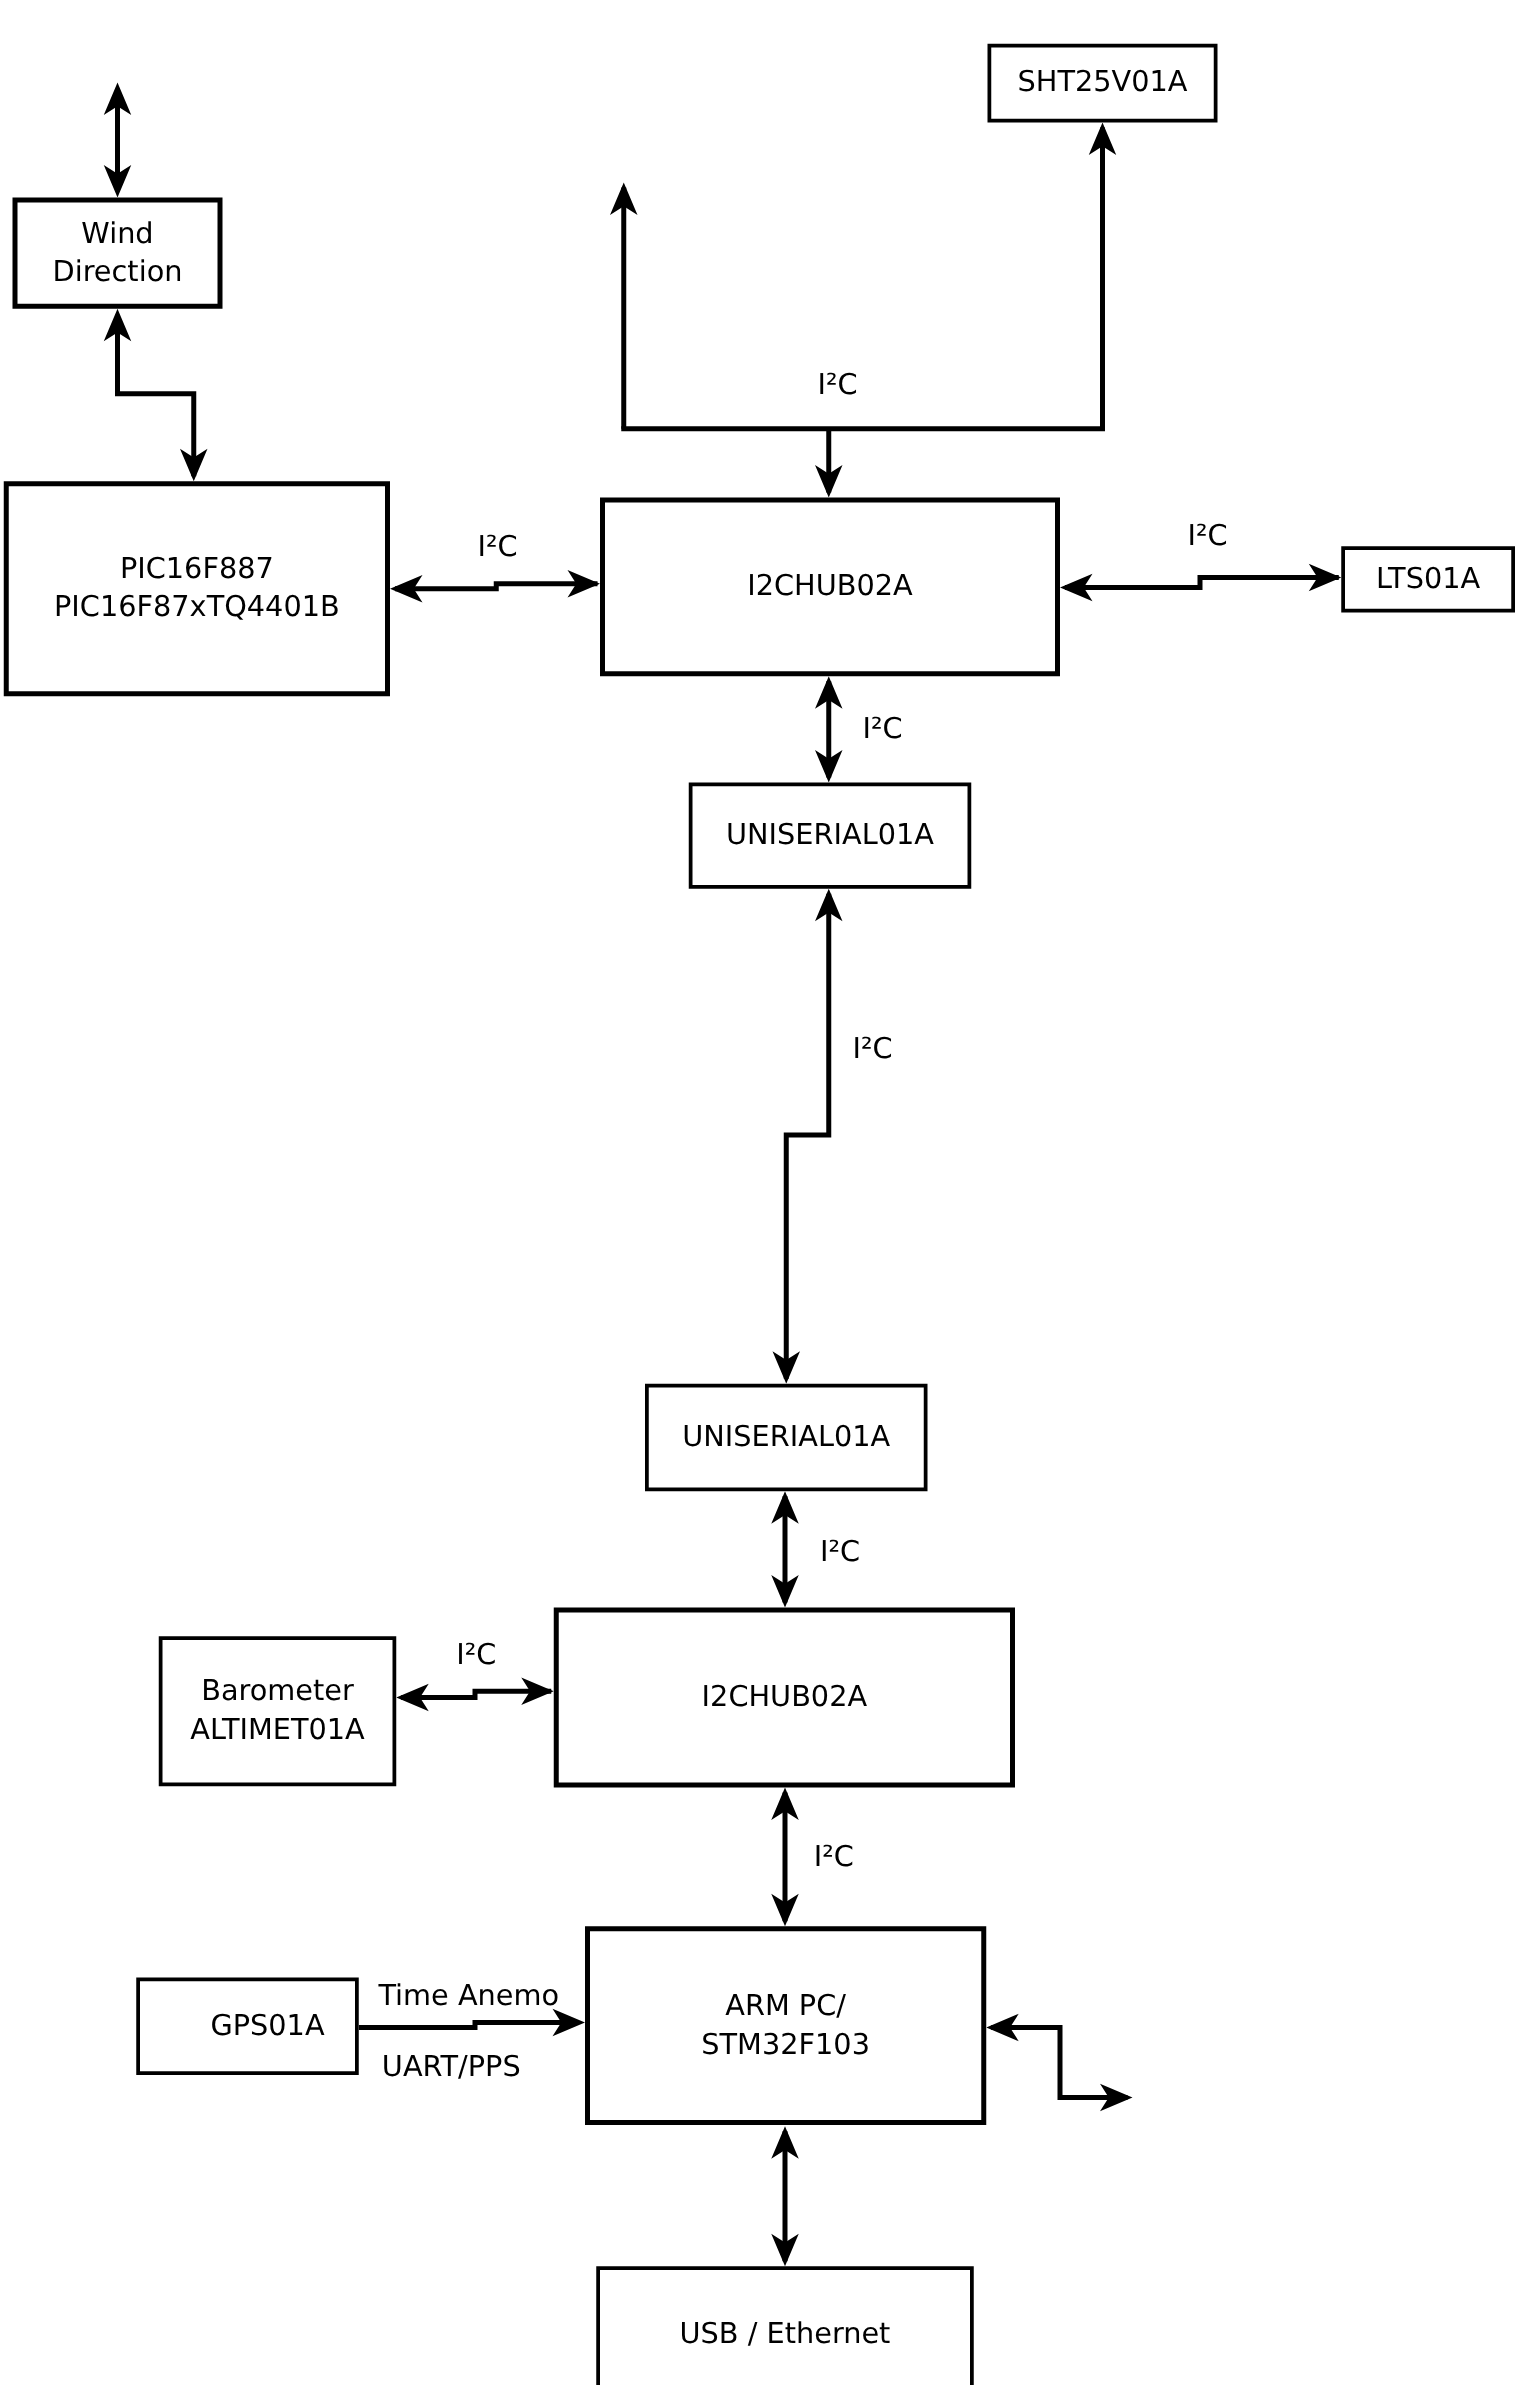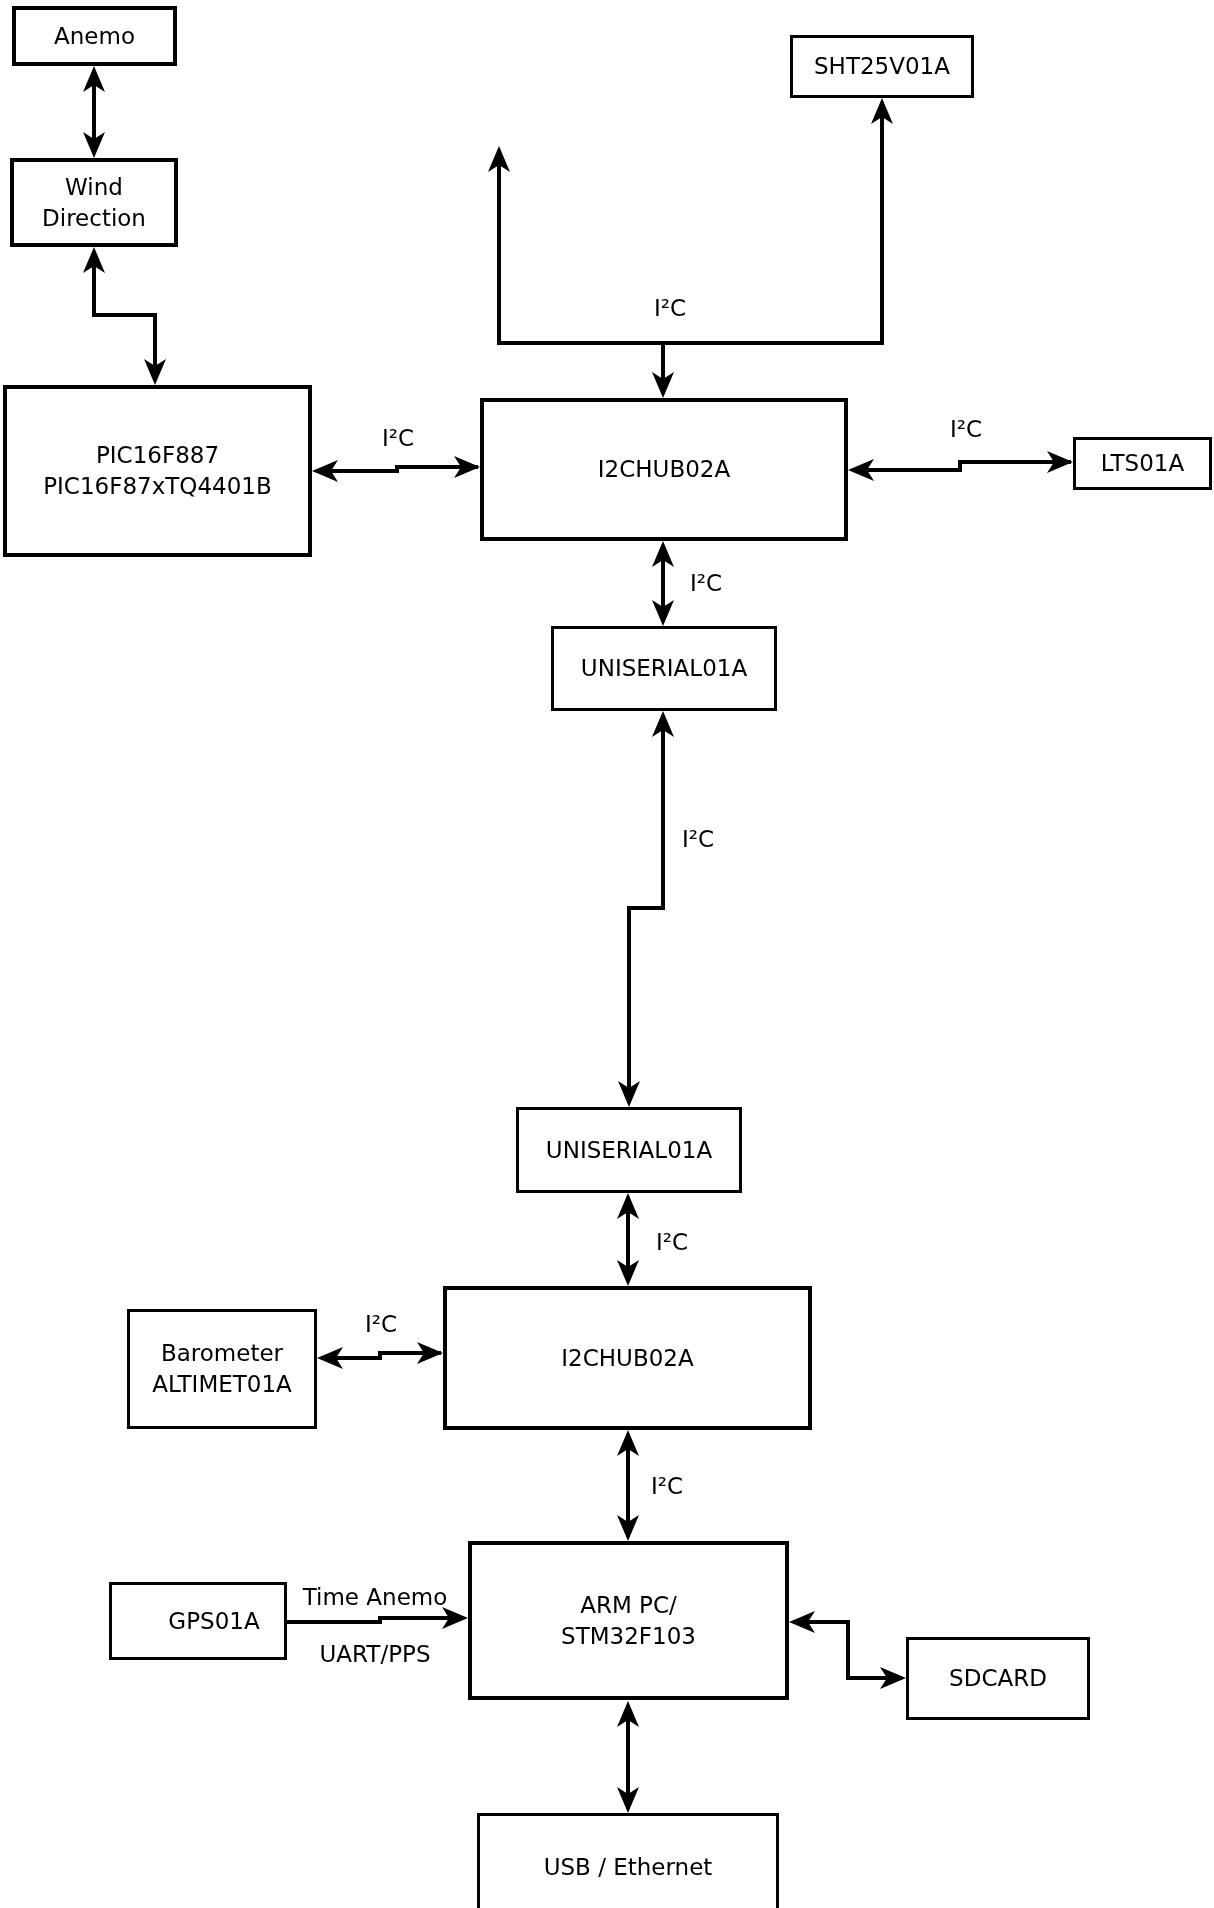--- a/index.html
+++ b/index.html
@@ -48,21 +48,21 @@
   
   .l-i2c-top     {left:670px; top:296px;}
   .l-i2c-pic     {left:398px; top:426px;}
   .l-i2c-lts     {left:966px; top:417px;}
   .l-i2c-hubuni  {left:706px; top:571px;}
   .l-i2c-long    {left:698px; top:827px;}
   .l-i2c-uni2    {left:672px; top:1230px;}
   .l-i2c-baro    {left:381px; top:1312px;}
   .l-i2c-hub2arm {left:667px; top:1474px;}
   .l-time        {left:375px; top:1585px;}
-  .l-uart        {left:375px; top:1642px;}
+  .l-uart        {left:361px; top:1642px;}
 </style>
 </head>
 <body>
 
 <div class="canvas">
 
   <svg class="wires" viewBox="0 0 1214 1908" xmlns="http://www.w3.org/2000/svg" stroke="#000" stroke-width="4" fill="none">
 
     <g>
       <line x1="94" y1="80" x2="94" y2="145"></line>
@@ -139,37 +139,35 @@
       <path d="M906,1678 L880,1667 L887,1678 L880,1689 Z" fill="#000" stroke="none"></path>
     </g>
 
     <g>
       <line x1="628" y1="1705" x2="628" y2="1809"></line>
       <path d="M628,1701 L617,1727 L628,1720 L639,1727 Z" fill="#000" stroke="none"></path>
       <path d="M628,1813 L617,1787 L628,1794 L639,1787 Z" fill="#000" stroke="none"></path>
     </g>
   </svg>
 
-  <div class="box b4 n-anemo">Anemo</div>
   <div class="box b4 n-wind">Wind
 Direction</div>
   <div class="box b4 n-pic">PIC16F887
 PIC16F87xTQ4401B</div>
   <div class="box n-sht">SHT25V01A</div>
   <div class="box b4 n-hub1">I2CHUB02A</div>
   <div class="box n-lts">LTS01A</div>
   <div class="box n-uni1">UNISERIAL01A</div>
   <div class="box n-uni2">UNISERIAL01A</div>
   <div class="box b4 n-hub2">I2CHUB02A</div>
   <div class="box n-baro">Barometer
 ALTIMET01A</div>
   <div class="box n-gps">GPS01A</div>
   <div class="box b4 n-arm">ARM PC/
 STM32F103</div>
-  <div class="box n-sdcard">SDCARD</div>
   <div class="box n-usb">USB / Ethernet</div>
 
   <div class="elabel l-i2c-top">I²C</div>
   <div class="elabel l-i2c-pic">I²C</div>
   <div class="elabel l-i2c-lts">I²C</div>
   <div class="elabel l-i2c-hubuni">I²C</div>
   <div class="elabel l-i2c-long">I²C</div>
   <div class="elabel l-i2c-uni2">I²C</div>
   <div class="elabel l-i2c-baro">I²C</div>
   <div class="elabel l-i2c-hub2arm">I²C</div>

